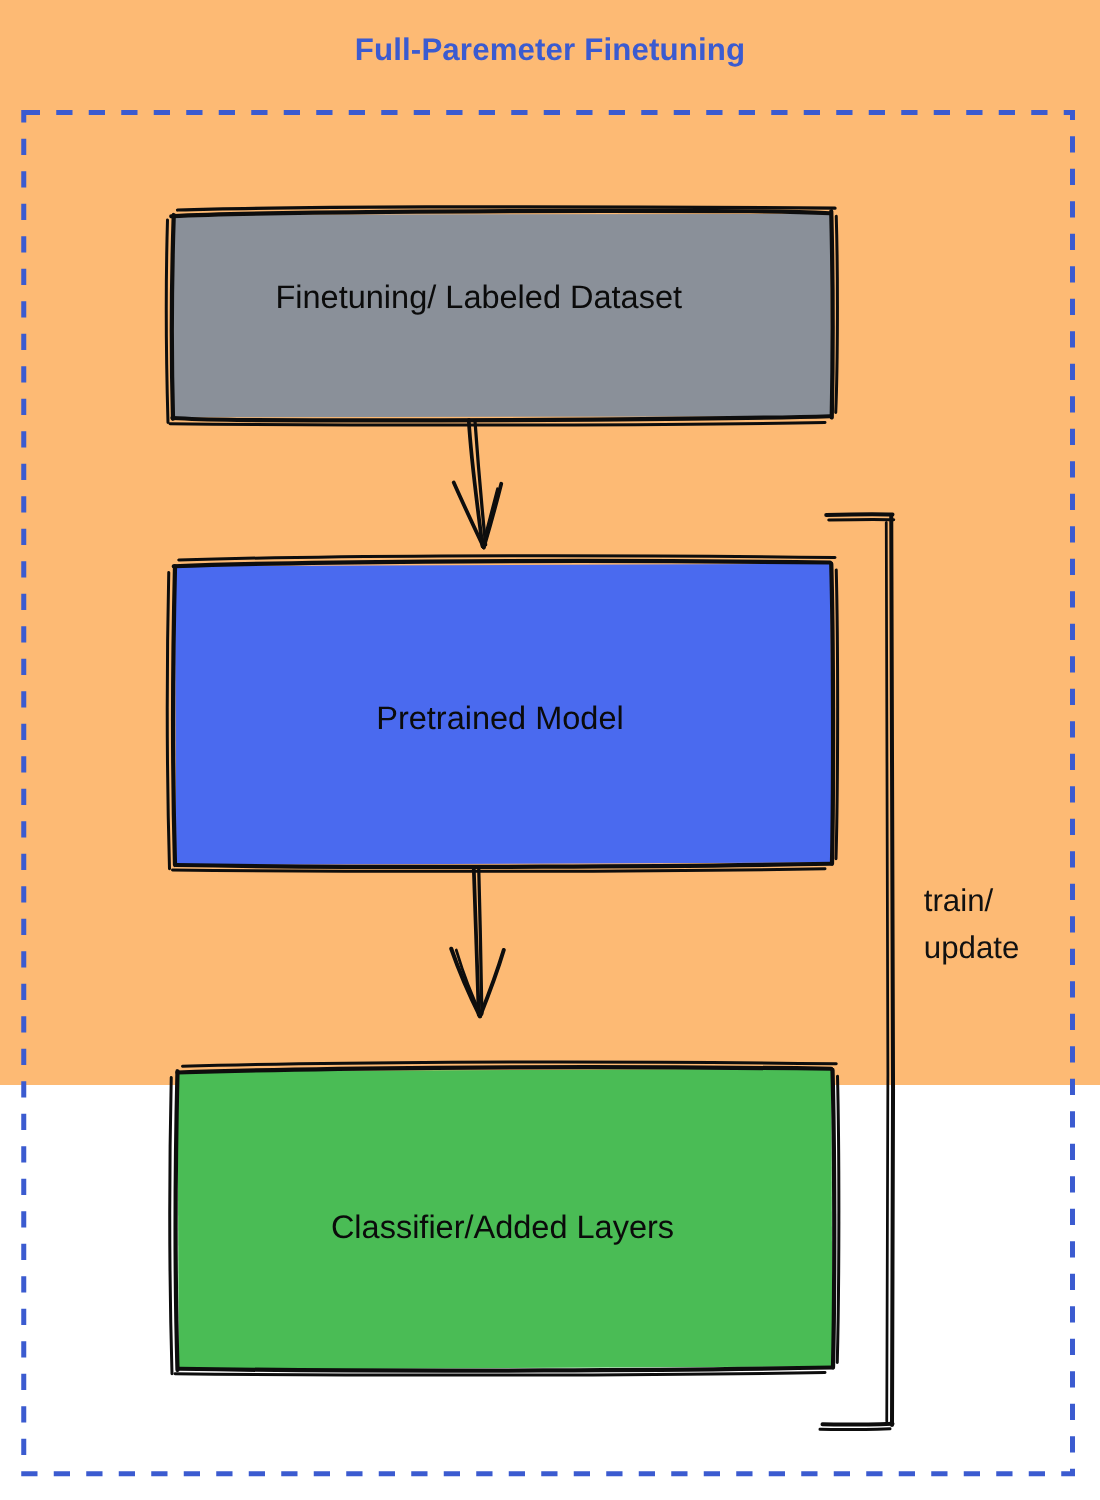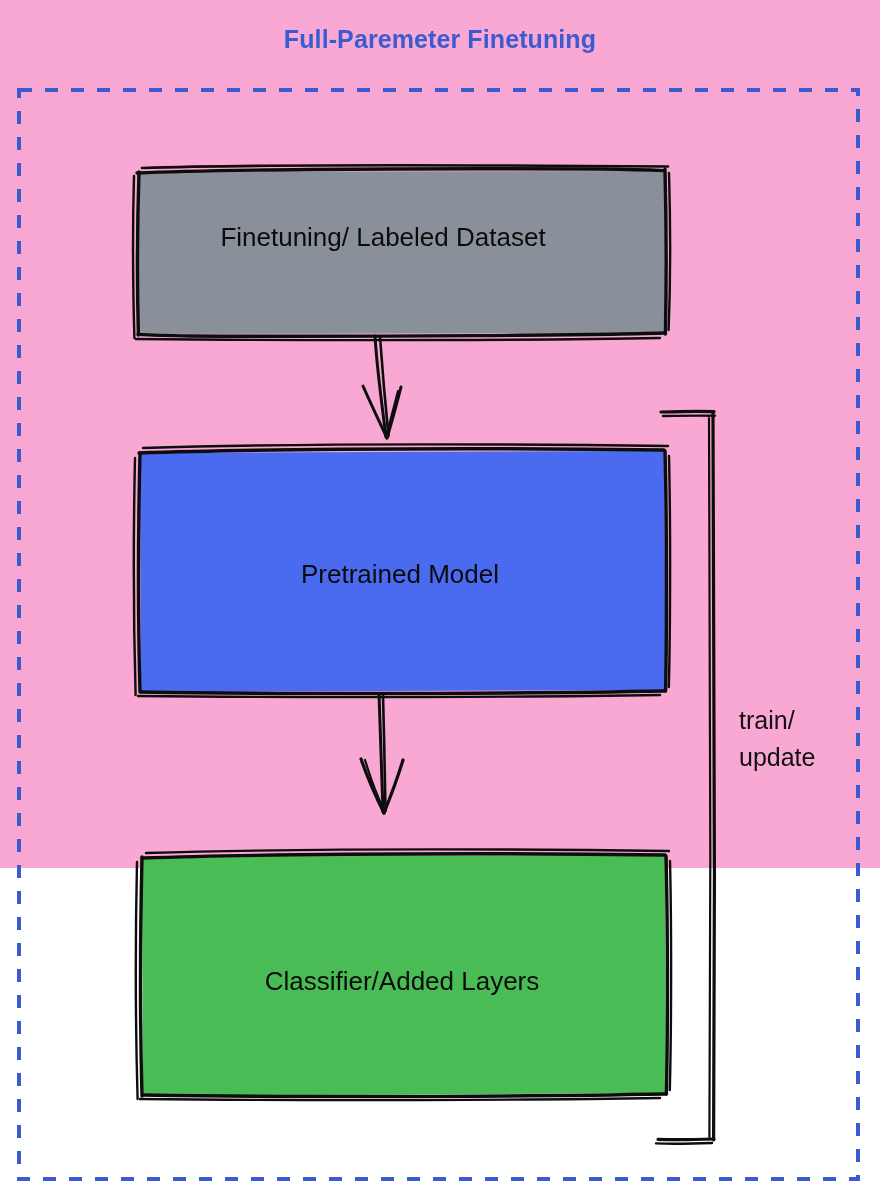--- a/index.html
+++ b/index.html
@@ -11,21 +11,21 @@
   body {
     width: 880px;
     height: 1200px;
     overflow: hidden;
     font-family: "Liberation Sans", sans-serif;
   }
   #canvas {
     position: relative;
     width: 880px;
     height: 868px;
-    background: #f9a8d4;
+    background: #fdba74;
   }
   #diagram-svg {
     position: absolute;
     left: 0;
     top: 0;
     width: 880px;
     height: 1200px;
   }
   .title-text {
     font-family: "Liberation Sans", sans-serif;

